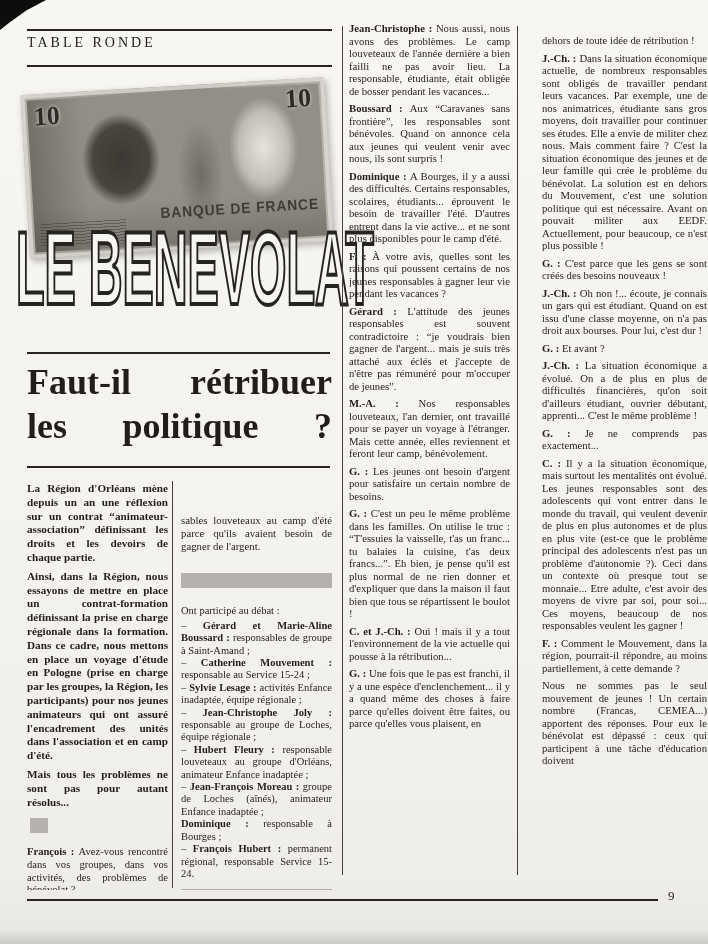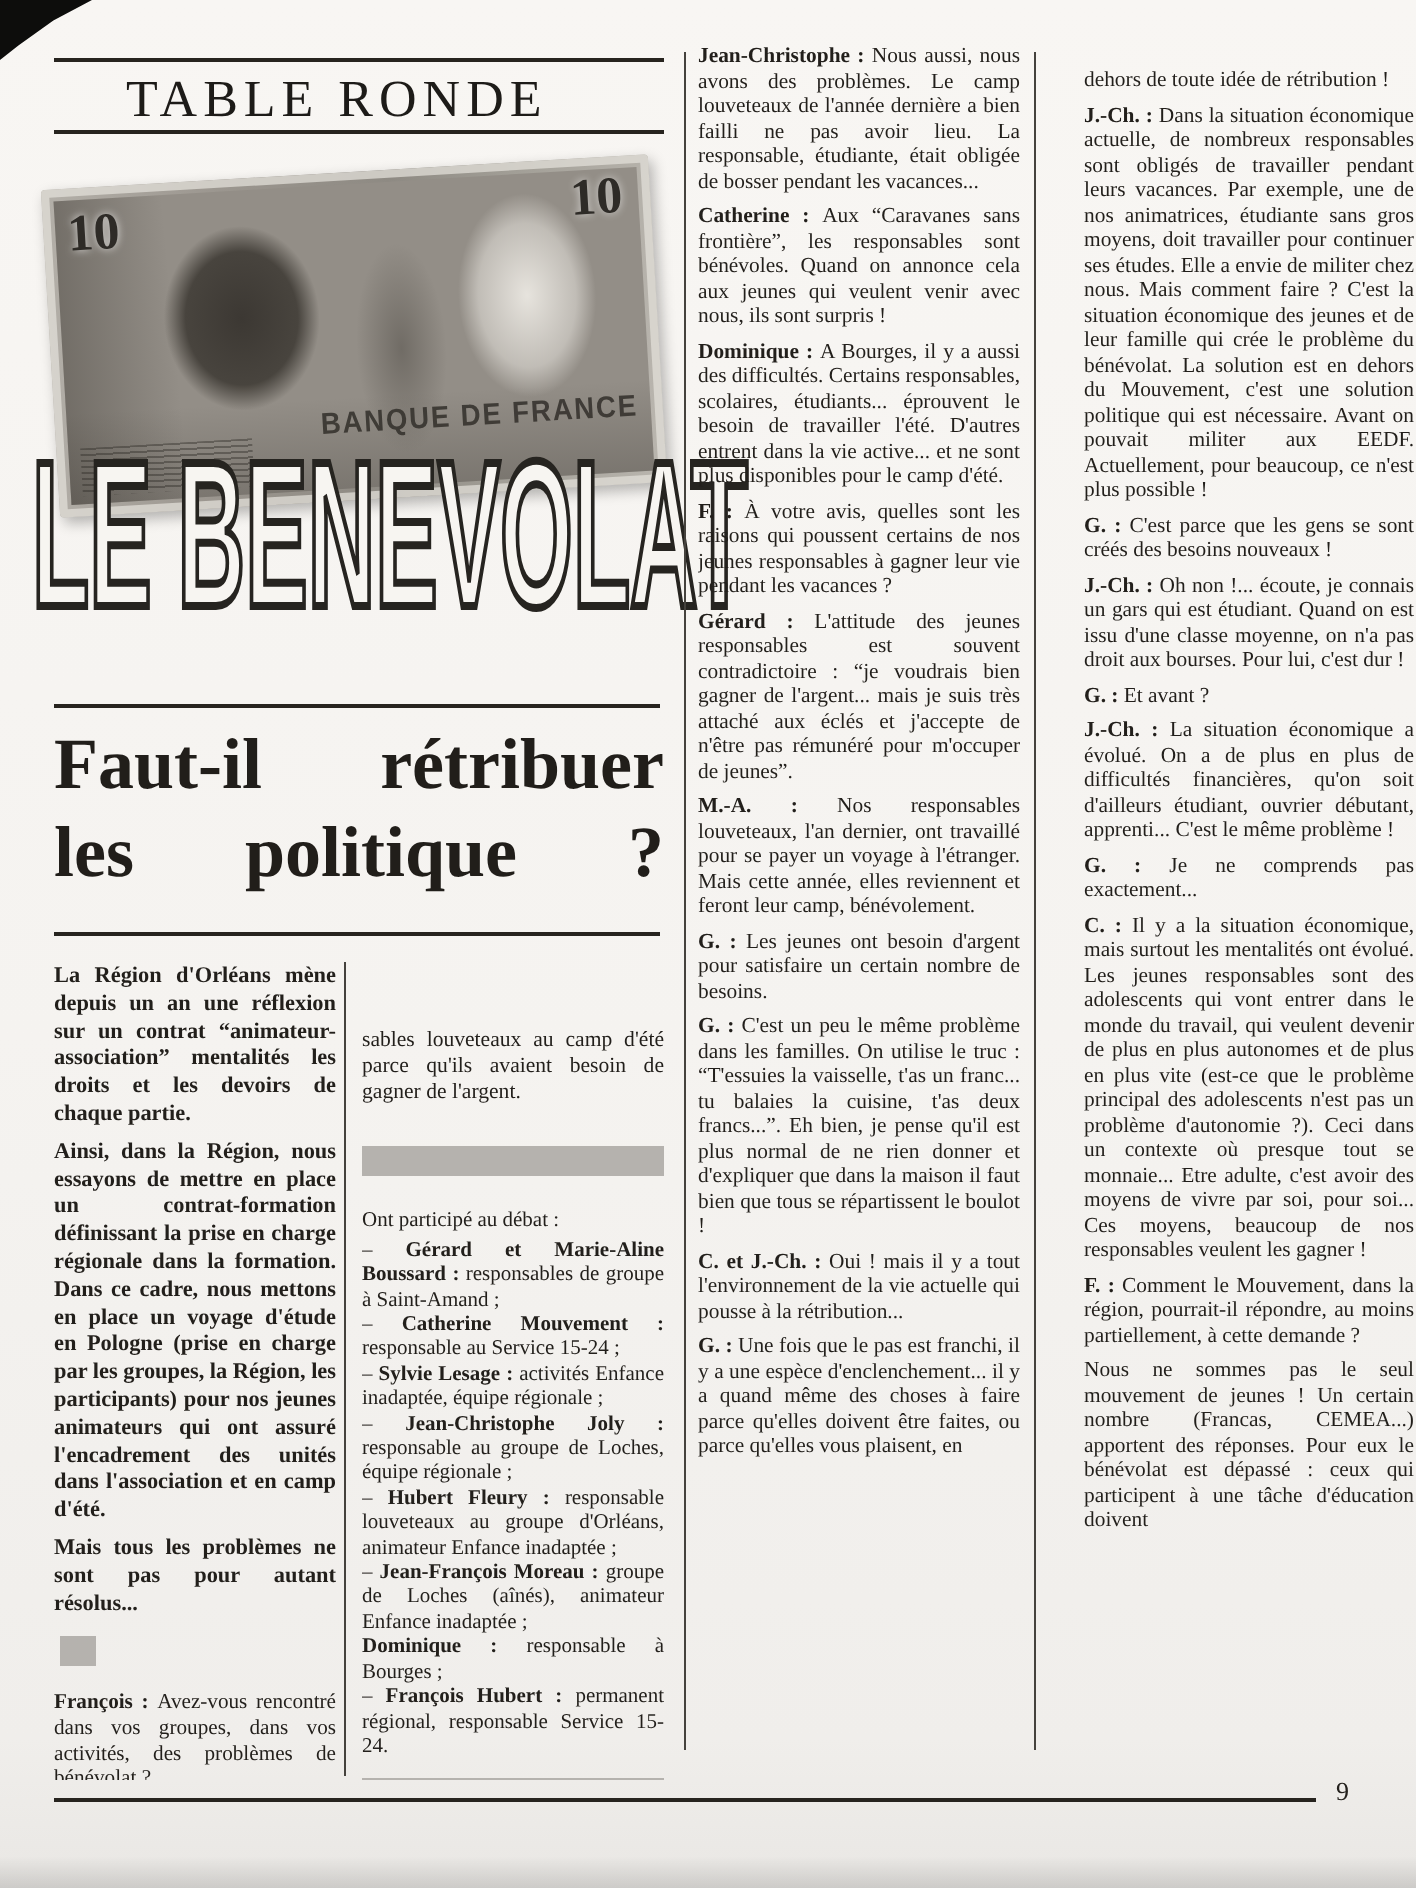--- a/index.html
+++ b/index.html
@@ -4,21 +4,21 @@
 <style>
   html,body{margin:0;padding:0;background:#dddbd8;}
   .page{
     position:relative;width:708px;height:944px;overflow:hidden;
     background:linear-gradient(180deg,#f8f6f3 0%,#f5f3f0 55%,#f0eeeb 92%,#e9e7e4 100%);
     font-family:"Liberation Serif","DejaVu Serif",serif;color:#221f1b;
   }
   .torn-corner{position:absolute;left:0;top:0;width:46px;height:30px;background:#0d0d0c;
     clip-path:polygon(0 0,100% 0,58% 34%,20% 76%,0 100%);}
   .rule{position:absolute;background:#27241f;height:2px;}
-  .masthead-title{position:absolute;left:27px;top:35px;font-size:26px;letter-spacing:3px;color:#1d1b18;margin-left:36px;}
+  .masthead-title{position:absolute;left:27px;top:35px;font-size:14px;letter-spacing:3px;color:#1d1b18;}
   
   .banknote{position:absolute;left:25px;top:86px;width:304px;height:164px;
     transform:rotate(-3.4deg);transform-origin:center;
     background:linear-gradient(95deg,#b4b0a9 0%,#9b968f 28%,#8e8a83 55%,#a3a098 76%,#bab6af 100%);
     box-shadow:2px 3px 7px rgba(0,0,0,0.28);border-radius:2px;overflow:hidden;}
   .note-scene{position:absolute;inset:6px;background-color:#938e87;
     background-image:
       radial-gradient(ellipse 54px 64px at 31% 42%,#3c3833 0%,#48443e 52%,rgba(0,0,0,0) 72%),
       radial-gradient(ellipse 19px 25px at 31% 54%,#b2a895 0%,#9a9080 58%,rgba(0,0,0,0) 78%),
       radial-gradient(ellipse 42px 62px at 80% 40%,rgba(235,232,226,0.95) 0%,rgba(230,227,221,0.55) 58%,rgba(0,0,0,0) 82%),
@@ -97,21 +97,21 @@
     <div class="title-line">les politique ?</div>
   </div>
   <div class="rule" style="left:27px;top:466px;width:303px;"></div>
 
   <div class="vdiv" style="left:172px;top:481px;height:407px;"></div>
   <div class="vdiv" style="left:342px;top:26px;height:849px;"></div>
   <div class="vdiv" style="left:517px;top:26px;height:849px;"></div>
 
   <div class="col col-intro-1">
     <div class="intro-block">
-        <p>La Région d'Orléans mène depuis un an une réflexion sur un contrat “animateur-association” mentalités les droits et les devoirs de chaque partie.</p>
+        <p>La Région d'Orléans mène depuis un an une réflexion sur un contrat “animateur-association” définissant les droits et les devoirs de chaque partie.</p>
         <p>Ainsi, dans la Région, nous essayons de mettre en place un contrat-formation définissant la prise en charge régionale dans la formation. Dans ce cadre, nous mettons en place un voyage d'étude en Pologne (prise en charge par les groupes, la Région, les participants) pour nos jeunes animateurs qui ont assuré l'encadrement des unités dans l'association et en camp d'été.</p>
         <p>Mais tous les problèmes ne sont pas pour autant résolus...</p>
       </div>
     <div class="gray-square"></div>
     <div class="dialogue">
         <p><b>François : </b>Avez-vous rencontré dans vos groupes, dans vos activités, des problèmes de bénévolat ?</p>
       </div>
   </div>
 
   <div class="col col-intro-2">
@@ -130,21 +130,21 @@
           <p>– <b>Jean-François Moreau : </b>groupe de Loches (aînés), animateur Enfance inadaptée ;</p>
           <p><b>Dominique : </b>responsable à Bourges ;</p>
           <p>– <b>François Hubert : </b>permanent régional, responsable Service 15-24.</p>
         </div>
     </div>
     <div class="gray-bar bar2"></div>
   </div>
 
   <div class="col col-mid">
       <p><b>Jean-Christophe : </b>Nous aussi, nous avons des problèmes. Le camp louveteaux de l'année dernière a bien failli ne pas avoir lieu. La responsable, étudiante, était obligée de bosser pendant les vacances...</p>
-      <p><b>Catherine : </b>Aux “Caravanes sans frontière”, les responsables sont bénévoles. Quand on annonce cela aux jeunes qui veulent venir avec nous, ils sont surpris !</p>
+      <p><b>Boussard : </b>Aux “Caravanes sans frontière”, les responsables sont bénévoles. Quand on annonce cela aux jeunes qui veulent venir avec nous, ils sont surpris !</p>
       <p><b>Dominique : </b>A Bourges, il y a aussi des difficultés. Certains responsables, scolaires, étudiants... éprouvent le besoin de travailler l'été. D'autres entrent dans la vie active... et ne sont plus disponibles pour le camp d'été.</p>
       <p><b>F. : </b>À votre avis, quelles sont les raisons qui poussent certains de nos jeunes responsables à gagner leur vie pendant les vacances ?</p>
       <p><b>Gérard : </b>L'attitude des jeunes responsables est souvent contradictoire : “je voudrais bien gagner de l'argent... mais je suis très attaché aux éclés et j'accepte de n'être pas rémunéré pour m'occuper de jeunes”.</p>
       <p><b>M.-A. : </b>Nos responsables louveteaux, l'an dernier, ont travaillé pour se payer un voyage à l'étranger. Mais cette année, elles reviennent et feront leur camp, bénévolement.</p>
       <p><b>G. : </b>Les jeunes ont besoin d'argent pour satisfaire un certain nombre de besoins.</p>
       <p><b>G. : </b>C'est un peu le même problème dans les familles. On utilise le truc : “T'essuies la vaisselle, t'as un franc... tu balaies la cuisine, t'as deux francs...”. Eh bien, je pense qu'il est plus normal de ne rien donner et d'expliquer que dans la maison il faut bien que tous se répartissent le boulot !</p>
       <p><b>C. et J.-Ch. : </b>Oui ! mais il y a tout l'environnement de la vie actuelle qui pousse à la rétribution...</p>
       <p><b>G. : </b>Une fois que le pas est franchi, il y a une espèce d'enclenchement... il y a quand même des choses à faire parce qu'elles doivent être faites, ou parce qu'elles vous plaisent, en</p>
     </div>
 

